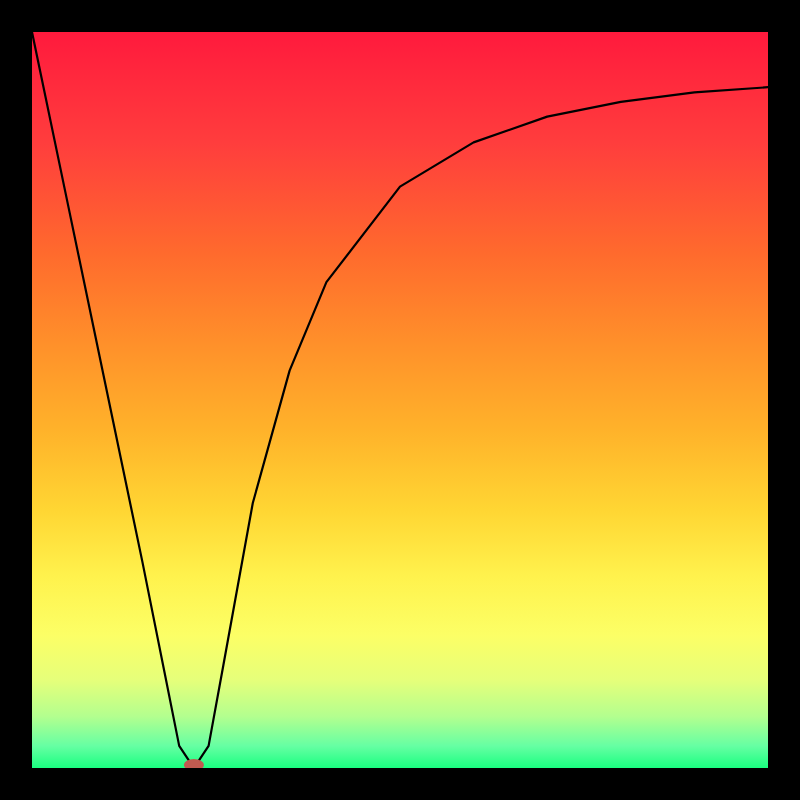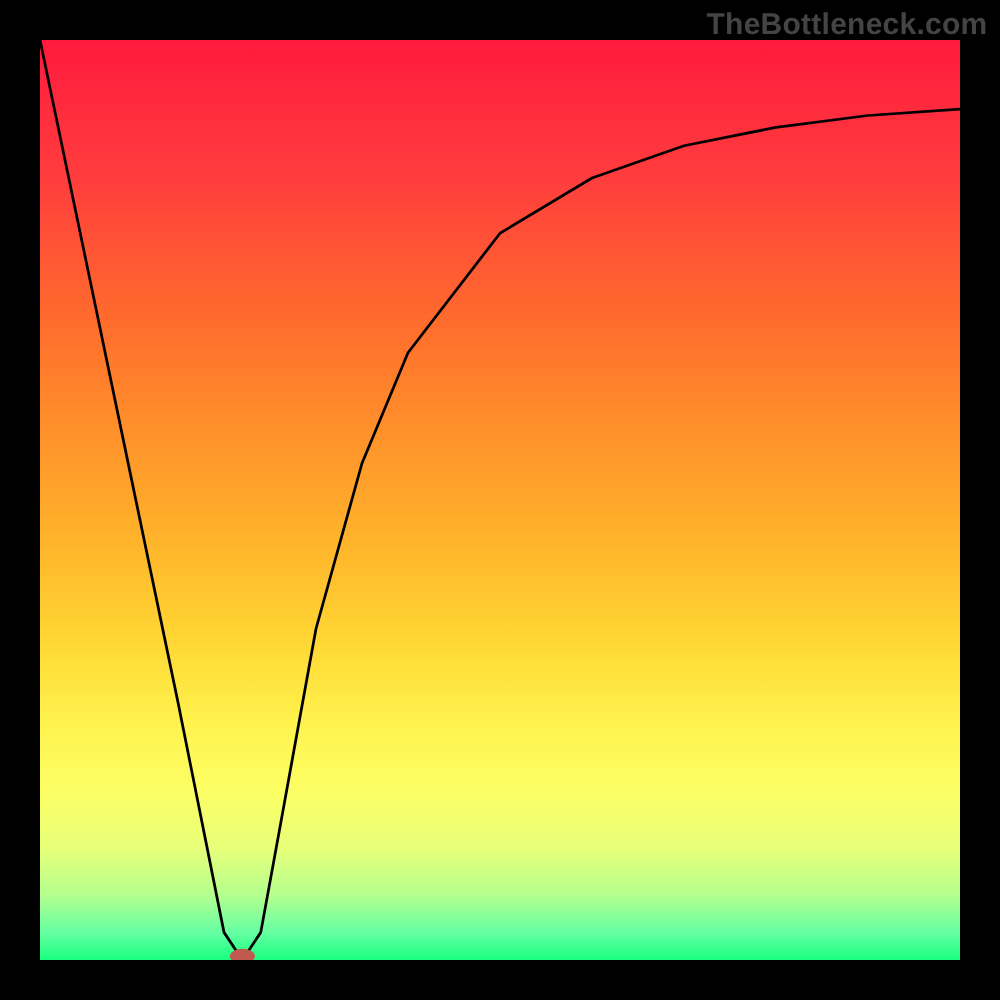--- a/index.html
+++ b/index.html
@@ -53,20 +53,19 @@
     font-size: 24px;
     font-weight: 600;
     letter-spacing: 0.2px;
     user-select: none;
   }
 </style>
 </head>
 <body>
 
 <div class="frame">
-  <div class="watermark">TheBottleneck.com</div>
   <div class="plot">
     <svg viewBox="0 0 736 736" preserveAspectRatio="none">
       <path id="curve-path" fill="none" stroke="#000" stroke-width="2.2" stroke-linejoin="round" stroke-linecap="round" d="M0.0 0.0 L36.8 176.6 L73.6 353.3 L110.4 529.9 L132.5 640.3 L147.2 713.9 L161.9 736.0 L176.6 713.9 L191.4 633.0 L220.8 471.0 L257.6 338.6 L294.4 250.2 L368.0 154.6 L441.6 110.4 L515.2 84.6 L588.8 69.9 L662.4 60.4 L736.0 55.2"></path>
       <ellipse id="min-marker" rx="10" ry="6" stroke="none" cx="161.9" cy="733.0" fill="#c05a50"></ellipse>
     </svg>
   </div>
 </div>
 
 </body></html>

